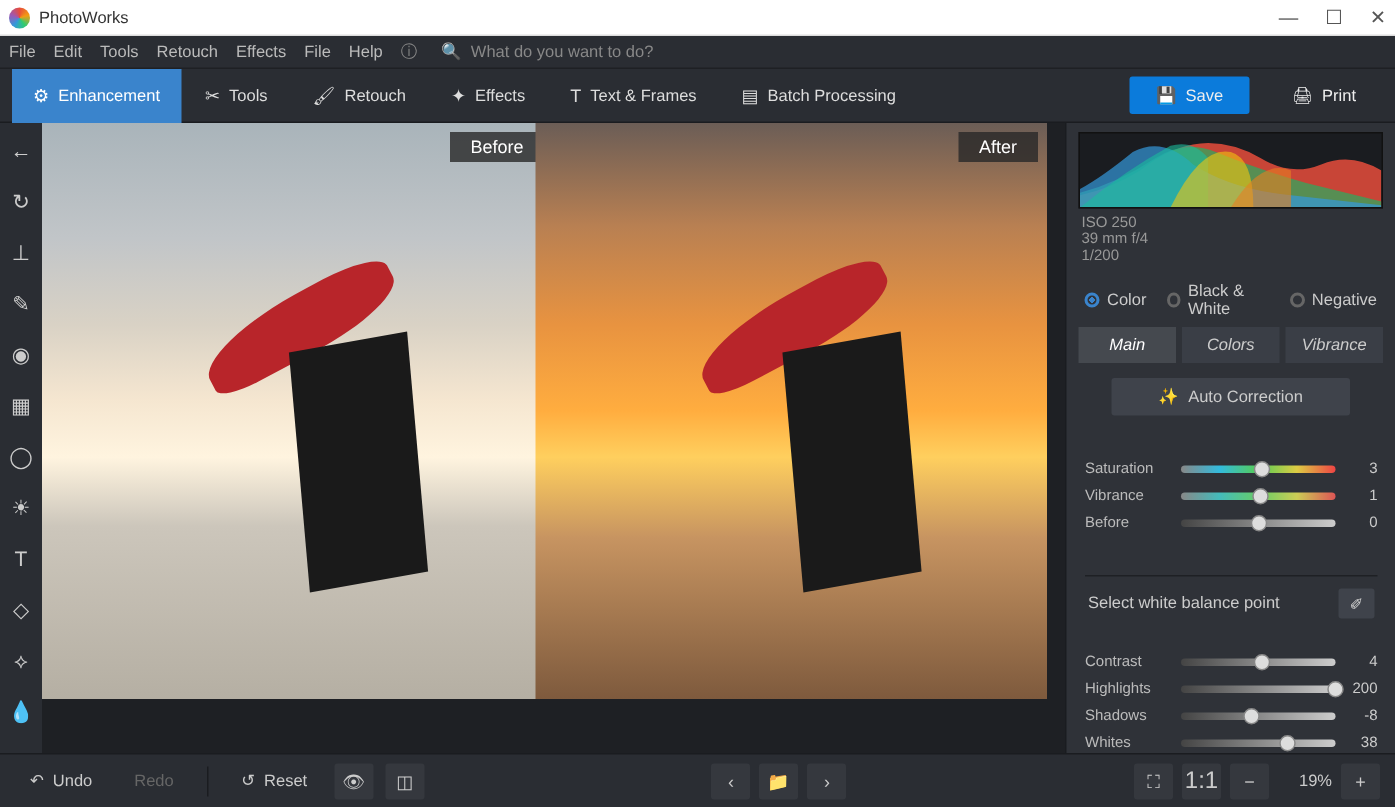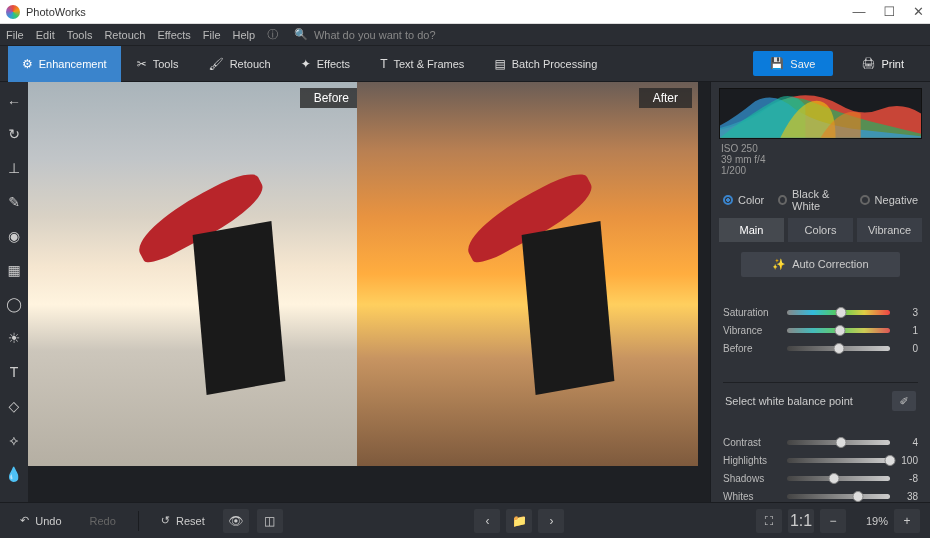--- a/index.html
+++ b/index.html
@@ -30,36 +30,36 @@
 .img::after { content:""; position:absolute; top:38%; left:50%; width:80px; height:160px; background:#1a1a1a; transform:rotate(-10deg) skewX(-5deg); }
 .bf-label { position: absolute; top: 6px; right: 6px; background: rgba(40,40,40,0.8); color: #fff; padding: 3px 14px; font-size: 12px; }
 .rightpanel { width: 220px; background: #2f3238; display: flex; flex-direction: column; border-left: 1px solid #1a1c20; }
 .histogram { height: 64px; background: #1a1c20; margin: 6px 8px 2px; position: relative; border: 1px solid #111; overflow: hidden; }
 .histogram svg { width: 100%; height: 100%; }
 .histo-meta { display: flex; justify-content: flex-end; padding: 2px 10px 6px; color: #999; font-size: 10px; flex-direction: column; }
 .radio-row { display: flex; gap: 14px; padding: 6px 12px; align-items: center; }
 .radio { display: flex; align-items: center; gap: 5px; cursor: pointer; }
 .radio .dot { width: 10px; height: 10px; border-radius: 50%; border: 2px solid #666; }
 .radio.active .dot { border-color: #3a84cc; background: radial-gradient(#3a84cc 40%, transparent 45%); }
-.subtabs { display: flex; padding: 0 8px; gap: 4px; }
+.subtabs { display: flex; padding: 0 8px; gap: 4px; font-style: italic; }
 .subtabs .st { flex: 1; text-align: center; padding: 6px 0; background: #3a3e46; cursor: pointer; font-size: 11px; }
 .subtabs .st.active { background: #45494f; color: #fff; }
 .autobtn { margin: 10px 30px; padding: 6px; background: #3f434b; text-align: center; border-radius: 2px; cursor: pointer; display: flex; align-items: center; justify-content: center; gap: 6px; }
 .sliders { padding: 0 12px; display: flex; flex-direction: column; gap: 7px; overflow-y: auto; margin-top: 20px; }
 .slider-row { display: flex; align-items: center; gap: 6px; }
 .slider-row .lbl { width: 58px; font-size: 10px; color: #bbb; }
 .slider-row .track { flex: 1; height: 5px; border-radius: 3px; position: relative; }
 .slider-row .thumb { position: absolute; top: -3px; width: 11px; height: 11px; border-radius: 50%; background: #ddd; border: 1px solid #888; transform: translateX(-50%); }
 .slider-row .val { width: 22px; text-align: right; font-size: 10px; color: #ccc; }
 .track.sat { background: linear-gradient(90deg,#888,#3bd,#5c5,#dc4,#e44); }
 .track.vib { background: linear-gradient(90deg,#888,#4bb,#6c6,#cc5,#d55); }
 .track.gray { background: linear-gradient(90deg,#444,#888,#ccc); }
 .track.temp { background: linear-gradient(90deg,#48c,#888,#da6); }
 .track.tint { background: linear-gradient(90deg,#5c6,#888,#c6b); }
-.wb-row { display: flex; align-items: center; justify-content: space-between; padding: 8px 2px; border-top: 1px solid #1e2024; border-bottom: 4px solid #c2410c; margin: 4px 0; }
+.wb-row { display: flex; align-items: center; justify-content: space-between; padding: 8px 2px; border-top: 1px solid #1e2024; border-bottom: 1px solid #c2410c; margin: 4px 0; }
 .eyedrop { width: 24px; height: 20px; background: #3f434b; display: flex; align-items: center; justify-content: center; cursor: pointer; border-radius: 2px; }
 .bottombar { height: 36px; background: #2a2d33; border-top: 1px solid #1a1c20; display: flex; align-items: center; padding: 0 10px; gap: 8px; color: #ccc; }
 .bottombar .bbtn { display: flex; align-items: center; gap: 6px; padding: 4px 10px; cursor: pointer; border-radius: 2px; }
 .bottombar .iconbtn { width: 26px; height: 24px; display: flex; align-items: center; justify-content: center; cursor: pointer; border-radius: 2px; background: #35383e; font-size: 12px; }
 .bottombar .sep { width: 1px; height: 20px; background: #1a1c20; margin: 0 4px; }
 .bottombar .center { margin: 0 auto; display: flex; gap: 6px; }
 .bottombar .right { display: flex; gap: 6px; align-items: center; }
 .zoom-label { min-width: 36px; text-align: right; }
 </style>
 </head>
@@ -236,21 +236,21 @@
           <div class="track gray">
             <div class="thumb" style="left:52%"></div>
           </div>
           <span class="val">4</span>
         </div>
         <div class="slider-row">
           <span class="lbl">Highlights</span>
           <div class="track gray">
             <div class="thumb" style="left:100%"></div>
           </div>
-          <span class="val">100</span>
+          <span class="val">200</span>
         </div>
         <div class="slider-row">
           <span class="lbl">Shadows</span>
           <div class="track gray">
             <div class="thumb" style="left:46%"></div>
           </div>
           <span class="val">-8</span>
         </div>
         <div class="slider-row">
           <span class="lbl">Whites</span>

